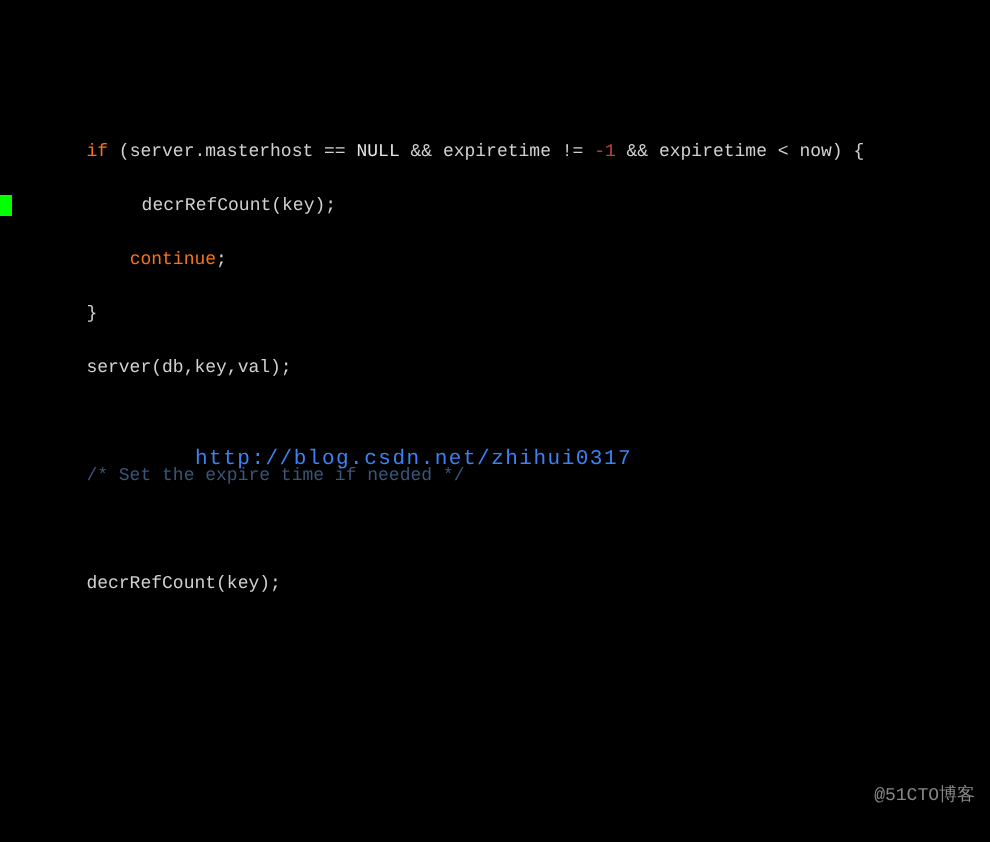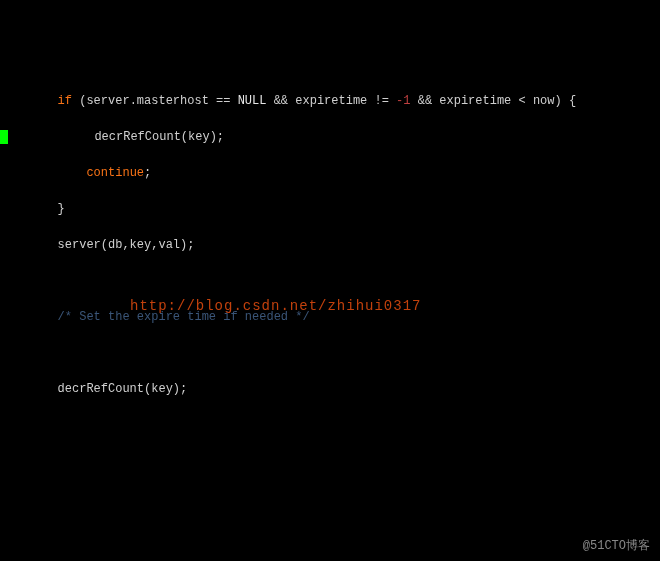--- a/index.html
+++ b/index.html
@@ -32,28 +32,28 @@
       background: #00ff00;
       display: inline-block;
       width: 8px;
       height: 14px;
       vertical-align: middle;
     }
     .watermark1 {
       position: absolute;
       top: 296px;
       left: 130px;
-      color: #c2410c;
+      color: #3b82f6;
       font-size: 14px;
       letter-spacing: 1px;
       pointer-events: none;
     }
     .watermark2 {
       position: absolute;
-      bottom: 6px;
+      bottom: 22px;
       right: 10px;
       color: #888;
       font-size: 12px;
       pointer-events: none;
     }
   </style>
 </head>
 <body>
 
 

